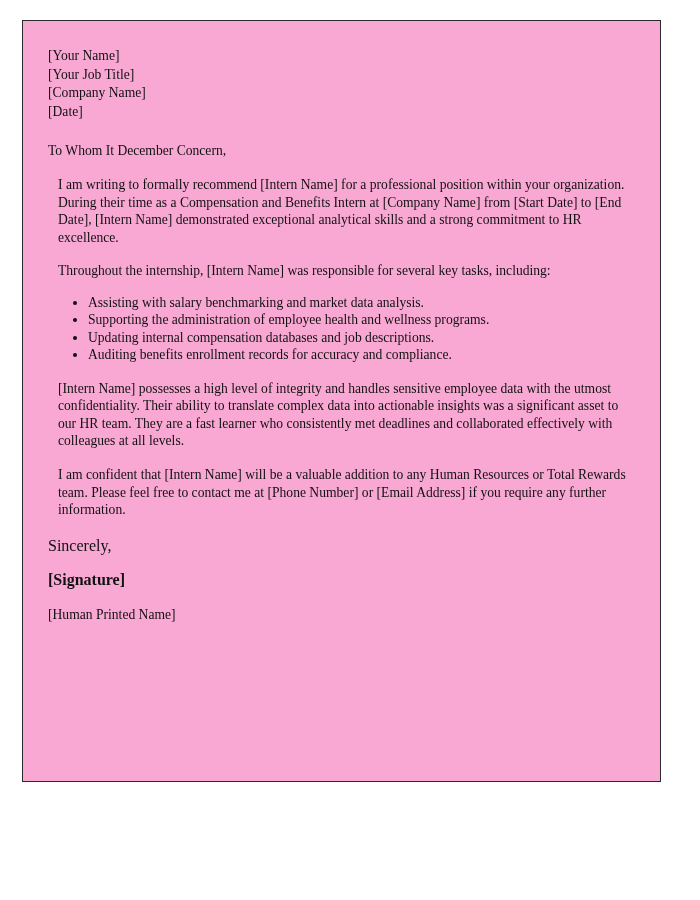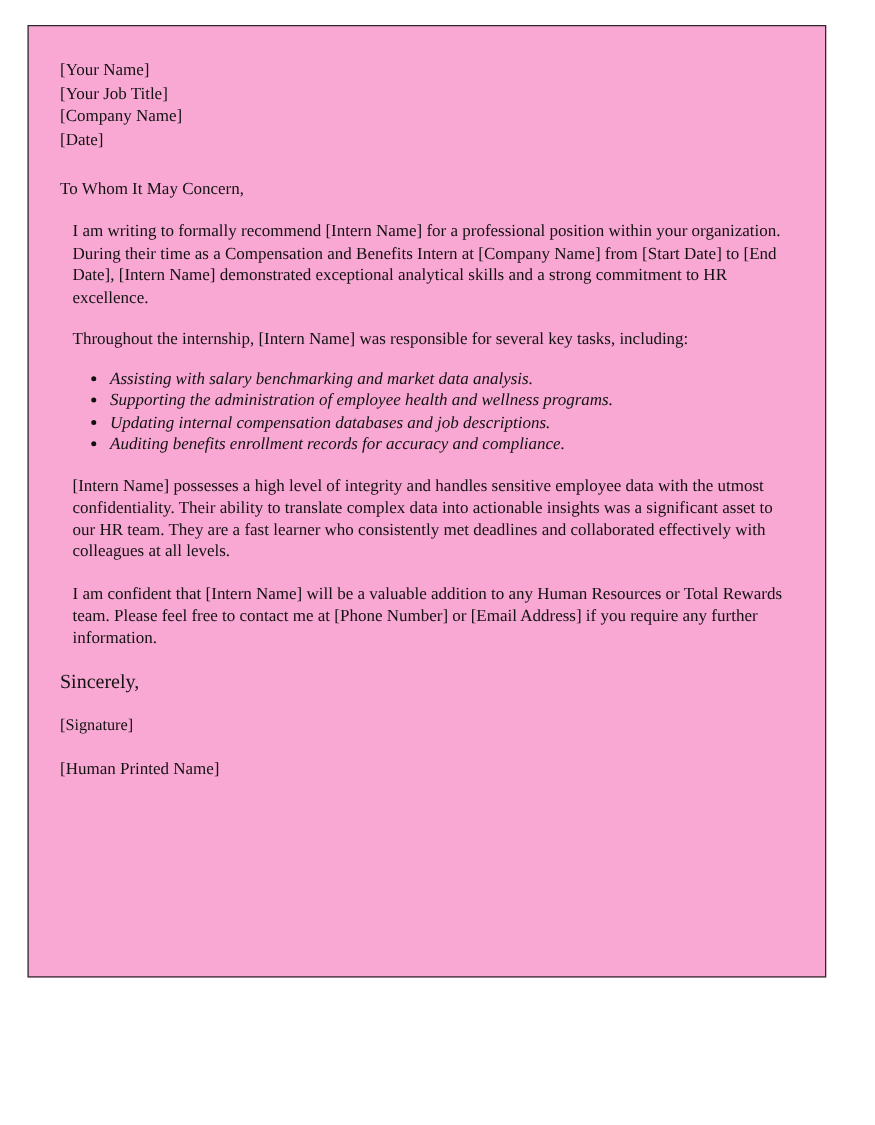--- a/index.html
+++ b/index.html
@@ -57,59 +57,59 @@
     font-size: 13.6px;
     line-height: 17.6px;
     margin: 16px 0 0 10px;
     text-align: left;
   }
 
   ul.task-list {
     margin: 14px 0 0 0;
     padding: 0 0 0 40px;
     list-style-type: disc;
-    font-style: italic;
   }
   ul.task-list li {
     font-size: 13.6px;
     line-height: 17.4px;
     margin: 0;
     padding: 0;
   }
 
   .closing-line {
     font-size: 16px;
     line-height: 17.6px;
     margin: 18px 0 0 0;
   }
   .sig-line {
-    font-size: 13px;
+    font-size: 16px;
     line-height: 17.6px;
     margin: 17px 0 0 0;
+    font-weight: bold;
   }
   .printed-name-line {
     font-size: 13.6px;
     line-height: 17.6px;
     margin: 17px 0 0 0;
   }
 </style>
 </head>
 <body>
 
 <div id="page-frame">
   <div id="letter-body">
 
     <div class="letterhead">
       <div>[Your Name]</div>
       <div>[Your Job Title]</div>
       <div>[Company Name]</div>
       <div>[Date]</div>
     </div>
 
-    <div class="salutation">To Whom It May Concern,</div>
+    <div class="salutation">To Whom It December Concern,</div>
 
     <p class="para">I am writing to formally recommend [Intern Name] for a professional position within your organization. During their time as a Compensation and Benefits Intern at [Company Name] from [Start Date] to [End Date], [Intern Name] demonstrated exceptional analytical skills and a strong commitment to HR excellence.</p>
 
     <p class="para">Throughout the internship, [Intern Name] was responsible for several key tasks, including:</p>
 
     <ul class="task-list">
       <li>Assisting with salary benchmarking and market data analysis.</li>
       <li>Supporting the administration of employee health and wellness programs.</li>
       <li>Updating internal compensation databases and job descriptions.</li>
       <li>Auditing benefits enrollment records for accuracy and compliance.</li>

